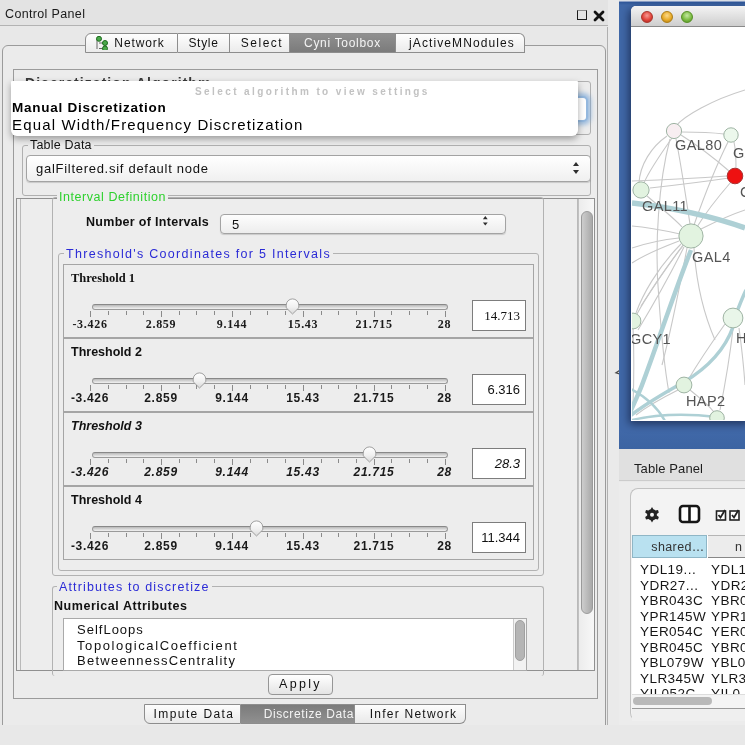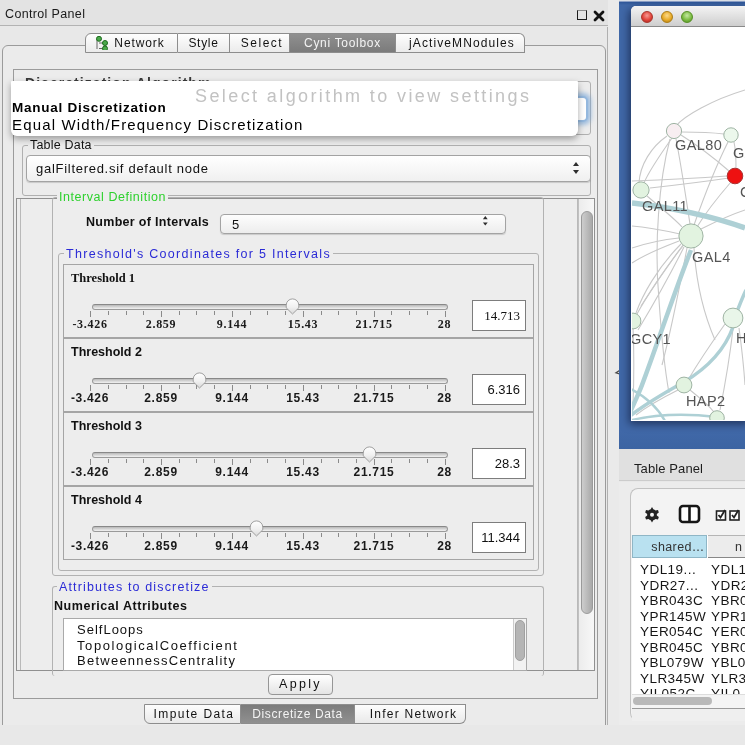--- a/index.html
+++ b/index.html
@@ -16,21 +16,21 @@
 #mainpanel { left:2px; top:45px; width:604px; height:689px; background:#ebebeb; border:1px solid #9b9b9b; border-radius:6px; }
 
 
 .tab { position:absolute; height:20px; border:1px solid #8d8d8d; border-left:none; background:linear-gradient(#fefefe,#ebebeb); font-size:12px; color:#121212; text-align:center; line-height:19px; letter-spacing:0.7px; }
 .tab.first { border-left:1px solid #8d8d8d; border-radius:6px 0 0 0; }
 .tab.last { border-radius:0 6px 0 0; }
 .tab.sel { background:linear-gradient(#909090,#7b7b7b); color:#f4f4f4; }
 .btab { position:absolute; height:20px; border:1px solid #8d8d8d; border-left:none; background:linear-gradient(#fdfdfd,#e9e9e9); font-size:12px; color:#121212; text-align:center; line-height:19px; letter-spacing:0.6px; }
 .btab.first { border-left:1px solid #8d8d8d; border-radius:0 0 0 6px; }
 .btab.last { border-radius:0 0 6px 0; }
-.btab.sel { background:linear-gradient(#7b7b7b,#909090); color:#f4f4f4; }
+.btab.sel { background:linear-gradient(#7b7b7b,#909090); color:#f4f4f4;text-align:right; }
 
 
 .group { position:absolute; border:1px solid #b0b0b0; border-radius:3px; }
 .gtitle { position:absolute; font-size:12.5px; background:#ebebeb; padding:0 2px; white-space:nowrap; letter-spacing:0.55px; }
 
 
 .combo { position:absolute; background:linear-gradient(#ffffff,#f0f0f0); border:1px solid #a3a3a3; border-radius:4px; box-shadow:0 1px 1px rgba(0,0,0,0.15); font-size:13px; color:#111; }
 .arrows { position:absolute; width:9px; }
 .arrows:before { content:""; position:absolute; left:0; top:0; border-left:3.8px solid transparent; border-right:3.8px solid transparent; border-bottom:4.5px solid #2e2e2e; }
 .arrows:after { content:""; position:absolute; left:0; top:7.5px; border-left:3.8px solid transparent; border-right:3.8px solid transparent; border-top:4.5px solid #2e2e2e; }
@@ -40,21 +40,21 @@
 .cname { position:absolute; left:7px; top:6px; font-size:12.5px; font-weight:bold; color:#111; }
 .track { position:absolute; left:28px; top:39px; width:356px; height:6px; border-radius:3px; background:linear-gradient(#b8b8b8,#d9d9d9 55%,#f2f2f2); border:1px solid #9a9a9a; border-top-color:#888; }
 .thumb { position:absolute; top:33px; width:15px; height:17px; }
 .vbox { position:absolute; left:408px; top:35px; width:54px; height:31px; background:#fff; border:1px solid #7d7d7d; font-size:13px; color:#111; text-align:right; line-height:29px; padding-right:5px; }
 .ticks { position:absolute; left:0; top:46px; }
 .labels { position:absolute; top:52px; font-size:12px; font-weight:bold; color:#1a1a1a; letter-spacing:0.7px; }
 .lab { position:absolute; transform:translateX(-50%); white-space:nowrap; }
 
 
 #popup { left:11px; top:81px; width:567px; height:55px; background:#fff; border-radius:1px 1px 6px 6px; box-shadow:0 3px 7px rgba(0,0,0,0.35); }
-#popup .ph { position:absolute; left:184px; top:5px; font-size:18px; font-weight:normal; color:#c2c2c2; letter-spacing:2.4px; white-space:nowrap; }
+#popup .ph { position:absolute; left:184px; top:5px; font-size:10px; font-weight:bold; color:#c2c2c2; letter-spacing:2.4px; white-space:nowrap; }
 #popup .it1 { position:absolute; left:1px; top:19px; font-size:13.5px; font-weight:bold; color:#000; letter-spacing:0.75px; }
 #popup .it2 { position:absolute; left:1px; top:34.5px; font-size:15px; color:#000; letter-spacing:1.15px; }
 
 
 #splitter { left:608px; top:0; width:11px; height:745px; background:#eaeaea; }
 #bluebg { left:619px; top:0; width:126px; height:449px; background:linear-gradient(#fdfcf2 0px,#b9c4dc 1px,#31599b 2.5px,#4068a8 5px,#4068a8 96%,#3c64a2); }
 #netwin { left:631px; top:6px; width:120px; height:415px; background:#fff; border-radius:5px 5px 0 0; box-shadow:-2px 3px 9px rgba(0,0,20,0.5); }
 #nettitle { left:631px; top:6px; width:120px; height:21px; background:linear-gradient(#f4f4f4,#cecece); border-bottom:1px solid #898989; border-radius:5px 5px 0 0; }
 .light { position:absolute; width:12px; height:12px; border-radius:50%; top:10.5px; }
 #tpbar { left:619px; top:449px; width:126px; height:32px; background:#e0e0e0; border-bottom:1px solid #cccccc; }
@@ -202,21 +202,21 @@
   <div class="labels" style="left:0;width:100%;">
         <span class="lab" style="left:26px;">-3.426</span>
         <span class="lab" style="left:97px;">2.859</span>
         <span class="lab" style="left:168px;">9.144</span>
         <span class="lab" style="left:239px;">15.43</span>
         <span class="lab" style="left:310px;">21.715</span>
         <span class="lab" style="left:380.5px;">28</span>
       </div>
   <div class="vbox">6.316</div>
 </div>
-<div class="cell" style="top:412px;">
+<div class="cell" style="top:412px;font-style:italic;">
   <div class="cname">Threshold 3</div>
   <div class="track"></div>
   <svg class="thumb" style="left:298.0px;" width="16" height="18" viewBox="0 0 16 18">
         <path d="M1.3 7.6 a6.7 6.7 0 0 1 13.4 0 l0 2.8 L8 17 L1.3 10.4 Z" fill="url(#thg)" stroke="#9a9a9a" stroke-width="1"></path>
       </svg>
   <div class="ticks">
         <i style="position:absolute;left:26.0px;top:0;width:1px;height:6px;background:#8a8a8a;"></i>
         <i style="position:absolute;left:43.7px;top:0;width:1px;height:4px;background:#8a8a8a;"></i>
         <i style="position:absolute;left:61.5px;top:0;width:1px;height:4px;background:#8a8a8a;"></i>
         <i style="position:absolute;left:79.2px;top:0;width:1px;height:4px;background:#8a8a8a;"></i>

